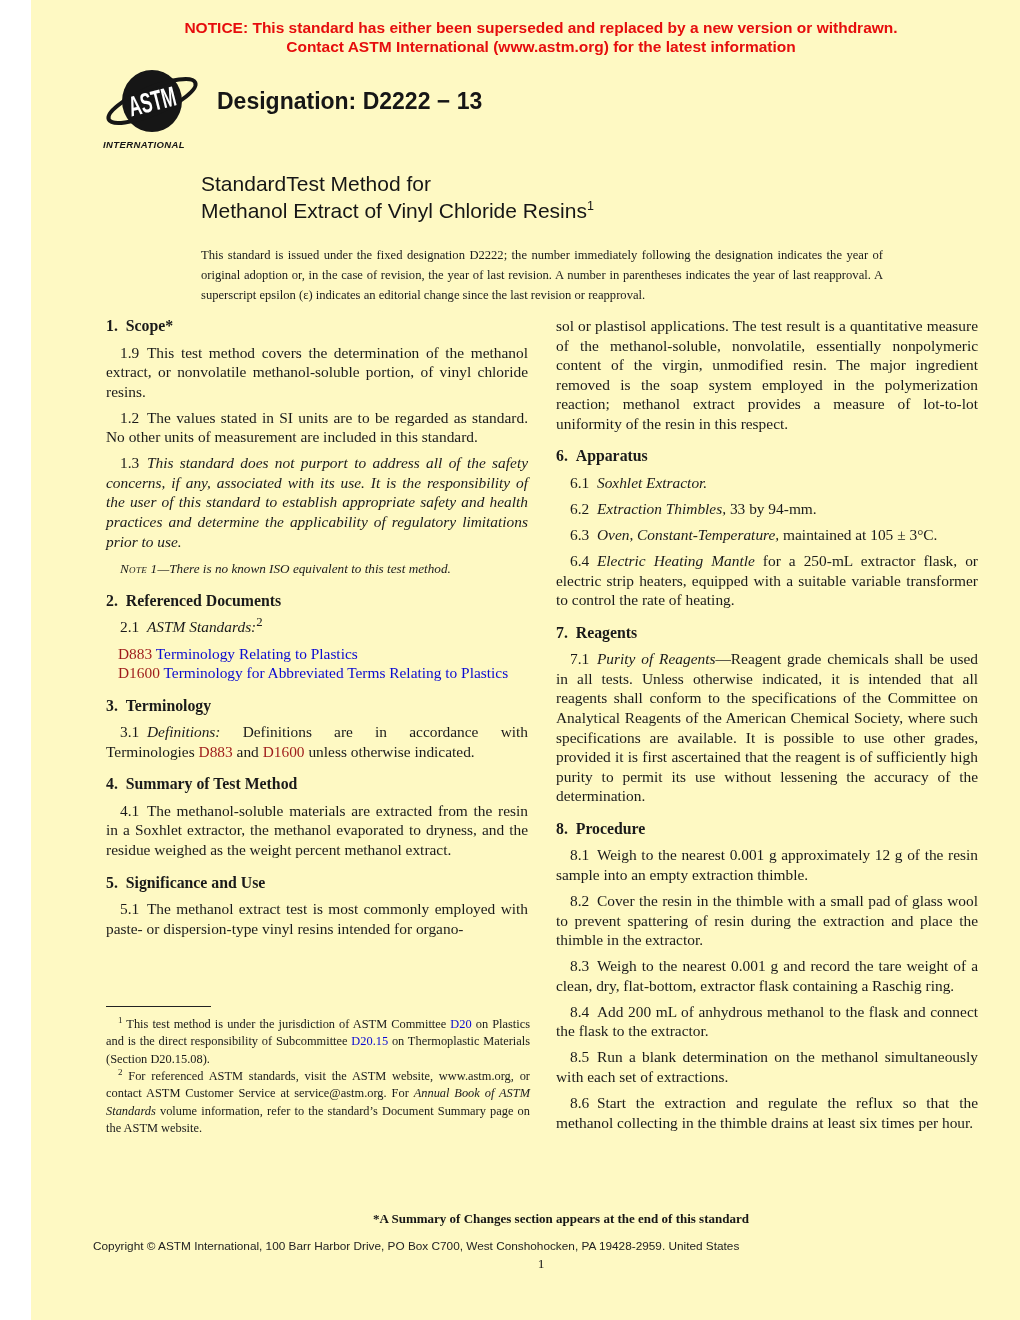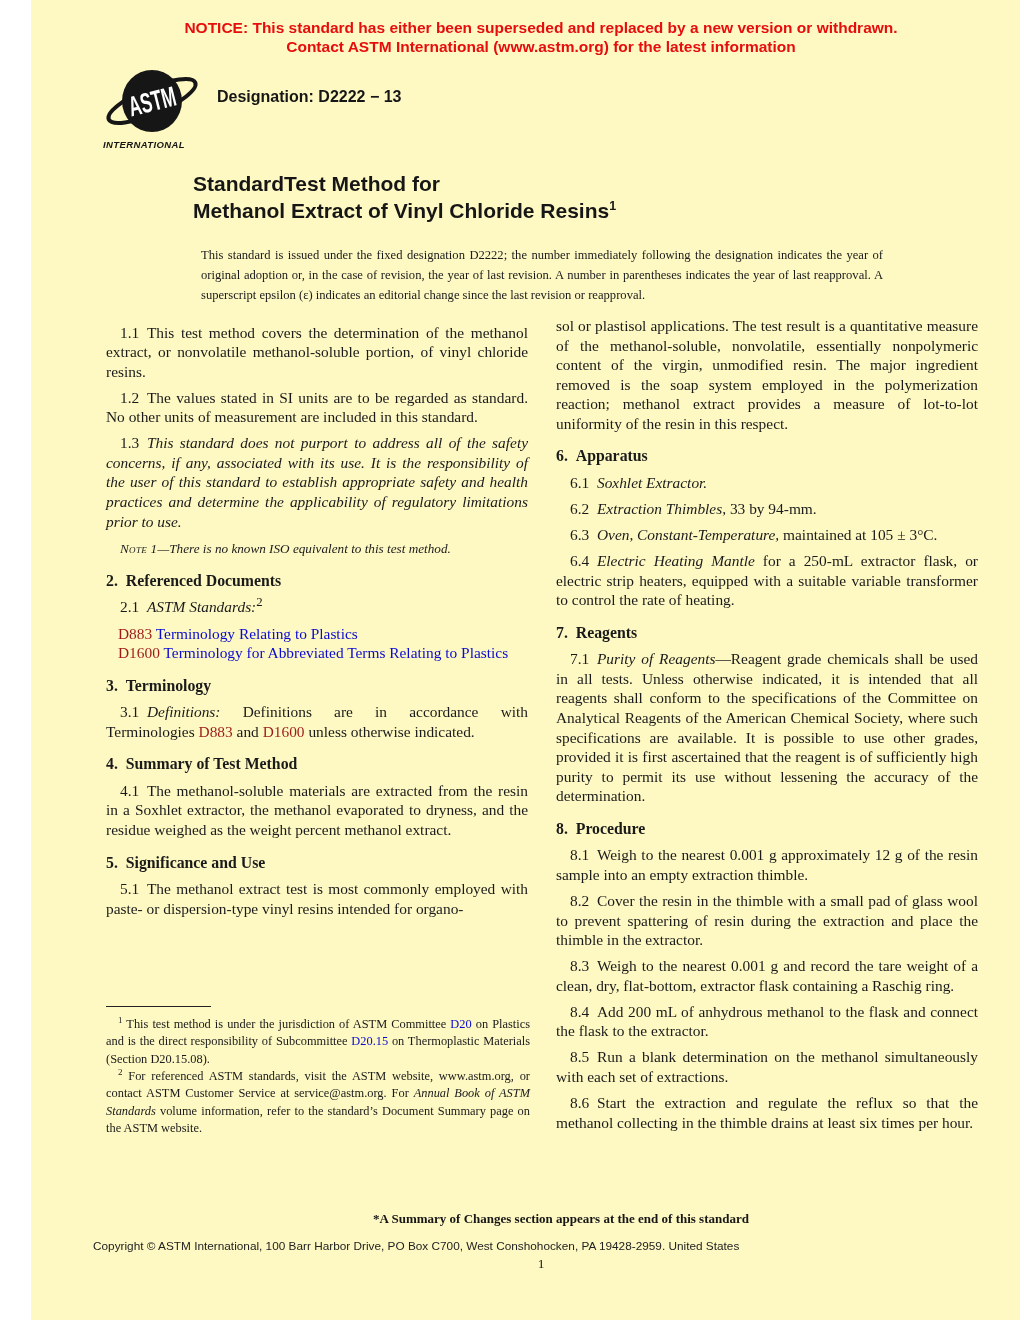--- a/index.html
+++ b/index.html
@@ -15,26 +15,26 @@
   }
   
   .header { position:absolute; top:68px; left:72px; display:flex; align-items:flex-start; }
   .logo-wrap { width:104px; }
   .logo-sub {
     font-family:"Liberation Sans", sans-serif; font-weight:700; font-style:italic;
     font-size:9.5px; letter-spacing:0.4px; margin-top:-3px; color:#161616;
   }
   .designation {
     margin-left:10px; margin-top:20px;
-    font-family:"Liberation Sans", sans-serif; font-weight:700; font-size:16px; color:#161616;
+    font-family:"Liberation Sans", sans-serif; font-weight:700; font-size:23px; color:#161616;
   }
   
   .title-block {
-    position:absolute; top:170px; left:162px;
-    font-family:"Liberation Sans", sans-serif; font-weight:700;
+    position:absolute; top:170px; left:170px;
+    font-family:"Liberation Sans", sans-serif; font-weight:400;
     font-size:21px; line-height:1.3; color:#161616;
   }
   .title-block sup { font-size:12.5px; }
   
   .issuance {
     position:absolute; top:245px; left:170px; width:682px;
     font-size:12.6px; line-height:1.6; text-align:justify;
   }
   
   .columns { position:absolute; top:316px; left:75px; width:872px; display:flex; gap:28px; }
@@ -95,21 +95,22 @@
   <div class="title-block">
     <div>StandardTest Method for</div>
     <div><span>Methanol Extract of Vinyl Chloride Resins</span><sup>1</sup></div>
   </div>
 
   <div class="issuance">This standard is issued under the fixed designation D2222; the number immediately following the designation indicates the year of original adoption or, in the case of revision, the year of last revision. A number in parentheses indicates the year of last reapproval. A superscript epsilon (ε) indicates an editorial change since the last revision or reapproval.</div>
 
   <div class="columns">
 
     <div class="col">
-      <p class="body">1.1 This test method covers the determination of the methanol extract, or nonvolatile methanol-soluble portion, of vinyl chloride resins.</p>
+      <div class="sec-heading first">1. Scope*</div>
+      <p class="body">1.9 This test method covers the determination of the methanol extract, or nonvolatile methanol-soluble portion, of vinyl chloride resins.</p>
       <p class="body">1.2 The values stated in SI units are to be regarded as standard. No other units of measurement are included in this standard.</p>
       <p class="body"><span>1.3 </span><span class="it">This standard does not purport to address all of the safety concerns, if any, associated with its use. It is the responsibility of the user of this standard to establish appropriate safety and health practices and determine the applicability of regulatory limitations prior to use.</span></p>
       <p class="note"><span class="smallcaps">Note 1</span><span>—There is no known ISO equivalent to this test method.</span></p>
 
       <div class="sec-heading">2. Referenced Documents</div>
       <p class="body"><span>2.1 </span><span class="it">ASTM Standards:</span><sup>2</sup></p>
       <p class="ref"><span class="link-red">D883</span><span class="link-blue"> Terminology Relating to Plastics</span></p>
       <p class="ref"><span class="link-red">D1600</span><span class="link-blue"> Terminology for Abbreviated Terms Relating to Plastics</span></p>
 
       <div class="sec-heading">3. Terminology</div>

